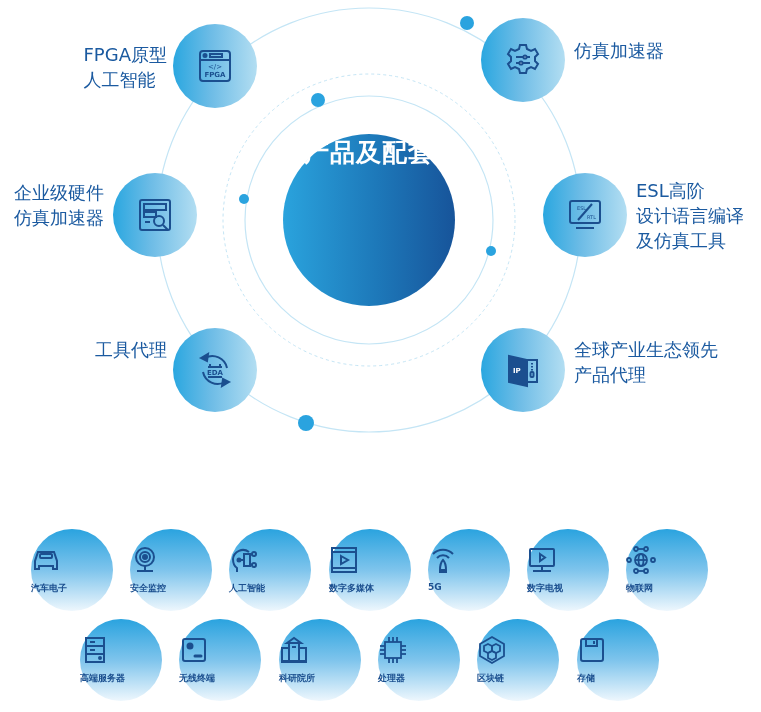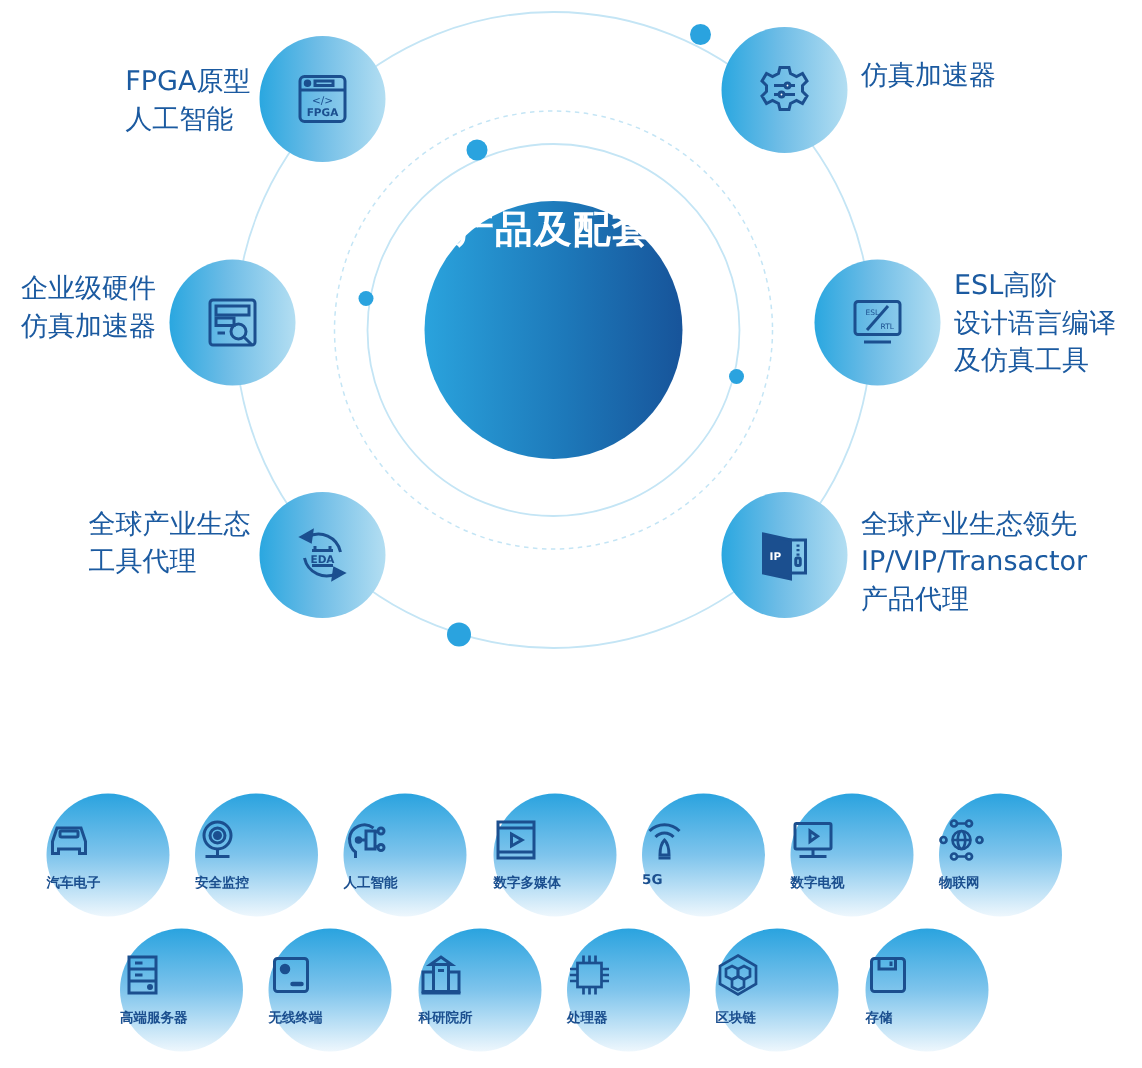--- a/index.html
+++ b/index.html
@@ -111,36 +111,34 @@
     <polygon points="6,8 13,4 12,11" fill="#1b4f8f"></polygon>
     <polygon points="34,32 27,36 28,29" fill="#1b4f8f"></polygon>
     <line x1="15" y1="14" x2="15" y2="17"></line>
       <line x1="25" y1="14" x2="25" y2="17"></line>
     <line x1="13" y1="17" x2="27" y2="17"></line>
       <line x1="13" y1="27" x2="27" y2="27"></line>
     <text x="20" y="25" font-size="7" font-weight="bold" text-anchor="middle" fill="#1b4f8f" stroke="none" font-family="DejaVu Sans, sans-serif">EDA</text>
   </svg>
 </div>
 <div class="lbl r" style="right:594px;top:337px;">
-  <div>全球产业生态</div>
     <div>工具代理</div>
 </div>
 
 <div class="sat" style="left:481px;top:328px;">
   <svg viewBox="0 0 40 40" fill="none" stroke="#1b4f8f" stroke-width="2">
     <polygon points="6,6 24,10 24,36 6,32" fill="#1b4f8f"></polygon>
     <rect x="24" y="10" width="10" height="22"></rect>
     <text x="10" y="23" font-size="7" font-weight="bold" fill="#fff" stroke="none" font-family="DejaVu Sans, sans-serif">IP</text>
     <line x1="29" y1="13" x2="29" y2="22" stroke-dasharray="1.5 1.5"></line>
     <rect x="27.5" y="22" width="3" height="5" rx="1"></rect>
   </svg>
 </div>
 <div class="lbl" style="left:574px;top:337px;">
   <div>全球产业生态领先</div>
-    <div>IP/VIP/Transactor</div>
     <div>产品代理</div>
 </div>
 
 <div class="tile" style="left:31px;top:529px;">
   <svg viewBox="0 0 30 30" fill="none" stroke="#1b4f8f" stroke-width="2">
     <path d="M4 24V16l3-9h16l3 9v8h-4v-3H8v3z"></path>
       <rect x="9" y="9" width="12" height="4" rx="1"></rect>
   </svg>
   <div class="t">汽车电子</div>
 </div>

